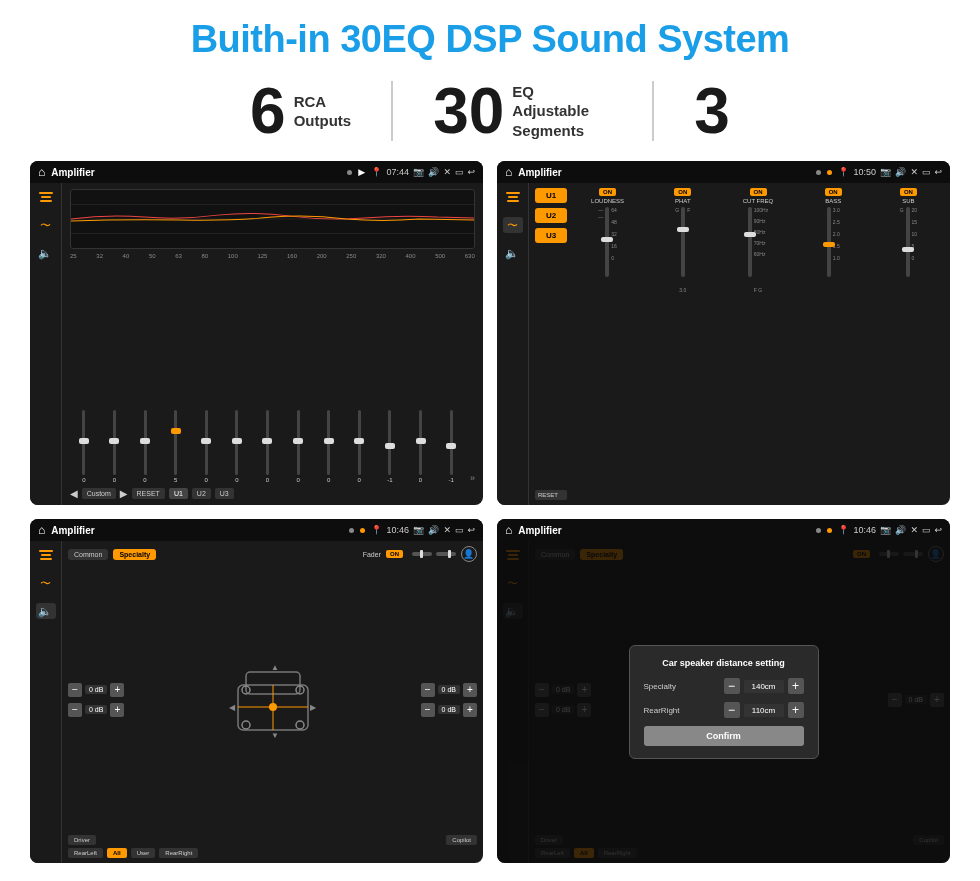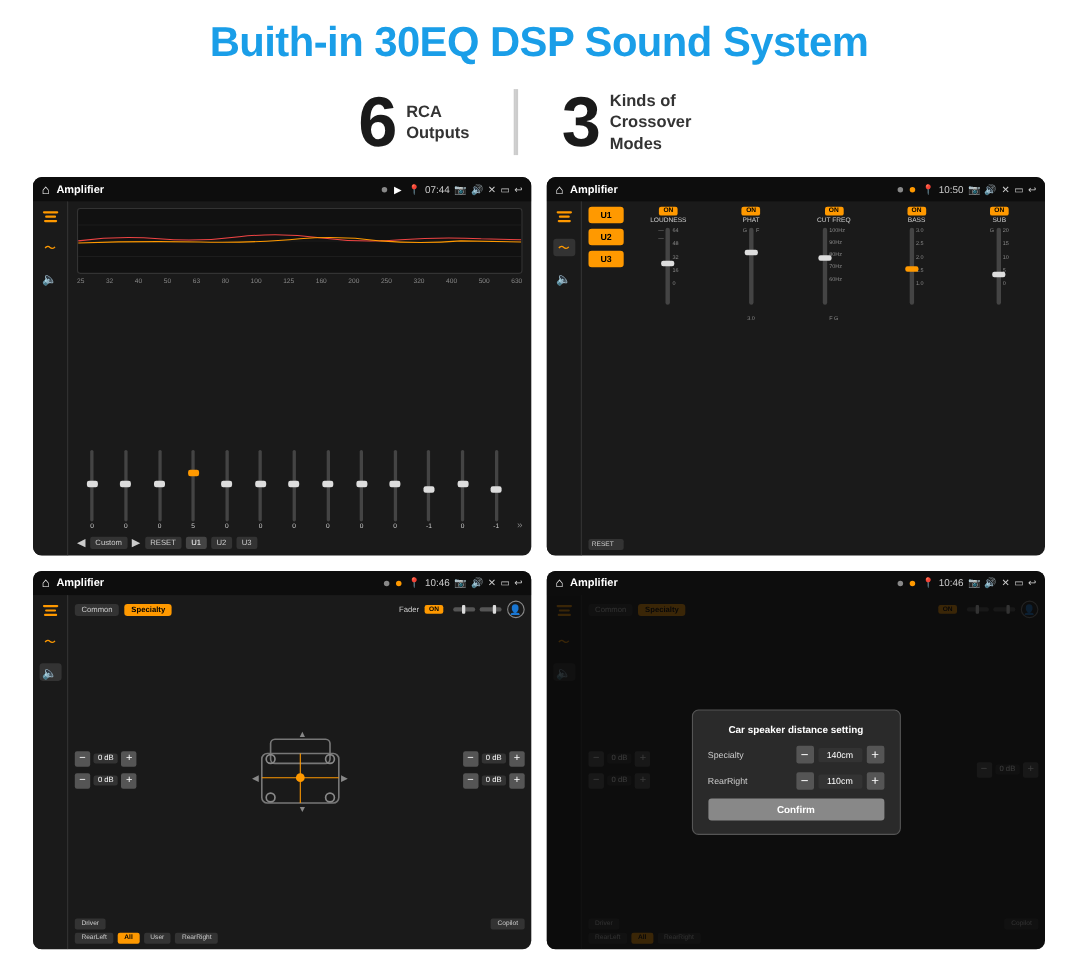--- a/index.html
+++ b/index.html
@@ -549,24 +549,27 @@
 <div class="page-wrapper">
 
   <h1 class="main-title">Buith-in 30EQ DSP Sound System</h1>
 
   <div class="stats-row">
     <div class="stat-item">
       <span class="stat-number">6</span>
       <span class="stat-label">RCA<br>Outputs</span>
     </div>
     <div class="stat-divider"></div>
+    <div class="stat-item">
+      <span class="stat-number">30</span>
+      <span class="stat-label">EQ Adjustable<br>Segments</span>
+    </div>
     <div class="stat-divider"></div>
     <div class="stat-item">
       <span class="stat-number">3</span>
-      <span class="stat-label">Kinds of<br>Crossover Modes</span>
     </div>
   </div>
 
   <div class="screens-grid">
 
     <div class="screen">
       <div class="status-bar">
         <span class="status-home-icon">⌂</span>
         <span class="status-title">Amplifier</span>
         <div class="status-dot"></div>

